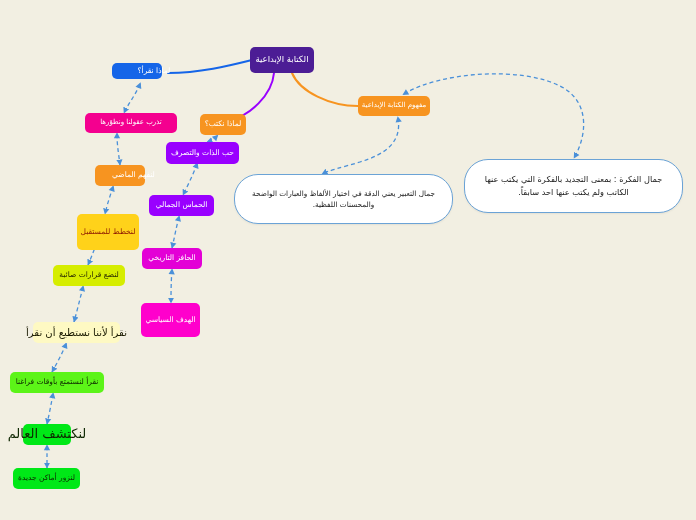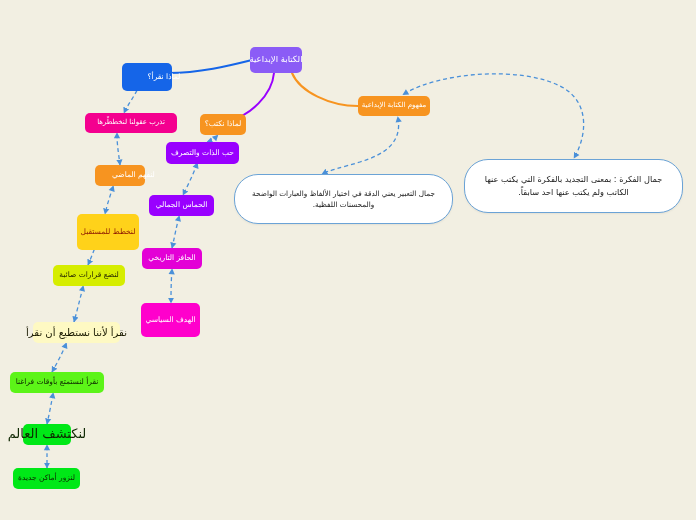--- a/index.html
+++ b/index.html
@@ -87,25 +87,25 @@
         <path d="M 197 164 C 193 175, 187 187, 183 195" fill="none" stroke="#4a90d9" stroke-width="1.3" stroke-dasharray="4 3" marker-start="url(#arrow-blue-back)" marker-end="url(#arrow-blue)"></path>
         <path d="M 179 217 C 176 228, 174 240, 172 248" fill="none" stroke="#4a90d9" stroke-width="1.3" stroke-dasharray="4 3" marker-start="url(#arrow-blue-back)" marker-end="url(#arrow-blue)"></path>
         <path d="M 172 270 C 171 282, 171 294, 171 303" fill="none" stroke="#4a90d9" stroke-width="1.3" stroke-dasharray="4 3" marker-start="url(#arrow-blue-back)" marker-end="url(#arrow-blue)"></path>
         <path d="M 217 136 C 214 139, 210 141, 207 142" fill="none" stroke="#4a90d9" stroke-width="1.3" stroke-dasharray="4 3" marker-start="url(#arrow-blue-back)" marker-end="url(#arrow-blue)"></path>
         <path d="M 398 118 C 402 142, 386 154, 360 162 C 340 168, 330 170, 322 174" fill="none" stroke="#4a90d9" stroke-width="1.3" stroke-dasharray="4 3" marker-start="url(#arrow-blue-back)" marker-end="url(#arrow-blue)"></path>
         <path d="M 404 94 C 440 72, 520 66, 560 86 C 592 102, 586 138, 574 158" fill="none" stroke="#4a90d9" stroke-width="1.3" stroke-dasharray="4 3" marker-start="url(#arrow-blue-back)" marker-end="url(#arrow-blue)"></path>
       </g>
   </svg>
 
   <div id="node-layer">
-      <div class="node" style="left: 250px; top: 47px; width: 52px; height: 26px; background: #8b5cf6; color: rgb(255, 255, 255); font-size: 8.5px;">الكتابة الإبداعية</div>
-      <div class="node" style="left: 122px; top: 63px; width: 50px; height: 28px; background: rgb(21, 101, 232); color: rgb(255, 255, 255); font-size: 7.5px; padding-left: 40px;">لماذا نقرأ؟</div>
+      <div class="node" style="left: 250px; top: 47px; width: 64px; height: 26px; background: #4c1d95; color: rgb(255, 255, 255); font-size: 8.5px;">الكتابة الإبداعية</div>
+      <div class="node" style="left: 112px; top: 63px; width: 50px; height: 16px; background: rgb(21, 101, 232); color: rgb(255, 255, 255); font-size: 7.5px; padding-left: 40px;">لماذا نقرأ؟</div>
       <div class="node" style="left: 200px; top: 114px; width: 46px; height: 21px; background: rgb(247, 148, 32); color: rgb(255, 255, 255); font-size: 7.5px;">لماذا نكتب؟</div>
       <div class="node" style="left: 358px; top: 96px; width: 72px; height: 20px; background: rgb(247, 148, 32); color: rgb(255, 255, 255); font-size: 7px;">مفهوم الكتابة الإبداعية</div>
-      <div class="node" style="left: 85px; top: 113px; width: 92px; height: 20px; background: rgb(244, 0, 143); color: rgb(255, 255, 255); font-size: 7px;">تذرب عقولنا لنخططّرها</div>
+      <div class="node" style="left: 85px; top: 113px; width: 92px; height: 20px; background: rgb(244, 0, 143); color: rgb(255, 255, 255); font-size: 7px;">تذرب عقولنا ونطوّرها</div>
       <div class="node" style="left: 166px; top: 142px; width: 73px; height: 22px; background: rgb(153, 0, 255); color: rgb(255, 255, 255); font-size: 7.5px;">حب الذات والتصرف</div>
       <div class="node" style="left: 95px; top: 165px; width: 50px; height: 21px; background: rgb(247, 148, 32); color: rgb(255, 255, 255); font-size: 7.5px; padding-left: 33px;">لنفهم الماضي</div>
       <div class="node" style="left: 149px; top: 195px; width: 65px; height: 21px; background: rgb(153, 0, 255); color: rgb(255, 255, 255); font-size: 7.5px;">الحماس الجمالي</div>
       <div class="node" style="left: 77px; top: 214px; width: 62px; height: 36px; background: rgb(255, 210, 26); color: rgb(139, 21, 0); font-size: 7.5px;">لنخطط للمستقبل</div>
       <div class="node" style="left: 142px; top: 248px; width: 60px; height: 21px; background: rgb(227, 0, 214); color: rgb(255, 255, 255); font-size: 7.5px;">الحافز التاريخي</div>
       <div class="node" style="left: 53px; top: 265px; width: 72px; height: 21px; background: rgb(214, 237, 0); color: rgb(42, 42, 0); font-size: 7.5px;">لنضع قرارات صائبة</div>
       <div class="node" style="left: 141px; top: 303px; width: 59px; height: 34px; background: rgb(255, 0, 204); color: rgb(255, 255, 255); font-size: 7.5px;">الهدف السياسي</div>
       <div class="node" style="left: 33px; top: 322px; width: 87px; height: 21px; background: #fef9c3; color: rgb(26, 26, 0); font-size: 10px;">نقرأ لأننا نستطيع أن نقرأ</div>
       <div class="node" style="left: 10px; top: 372px; width: 94px; height: 21px; background: rgb(92, 244, 24); color: rgb(13, 38, 0); font-size: 7.5px;">نقرأ لنستمتع بأوقات فراغنا</div>
       <div class="node" style="left: 23px; top: 424px; width: 48px; height: 21px; background: rgb(0, 232, 23); color: rgb(13, 38, 0); font-size: 13px;">لنكتشف العالم</div>

